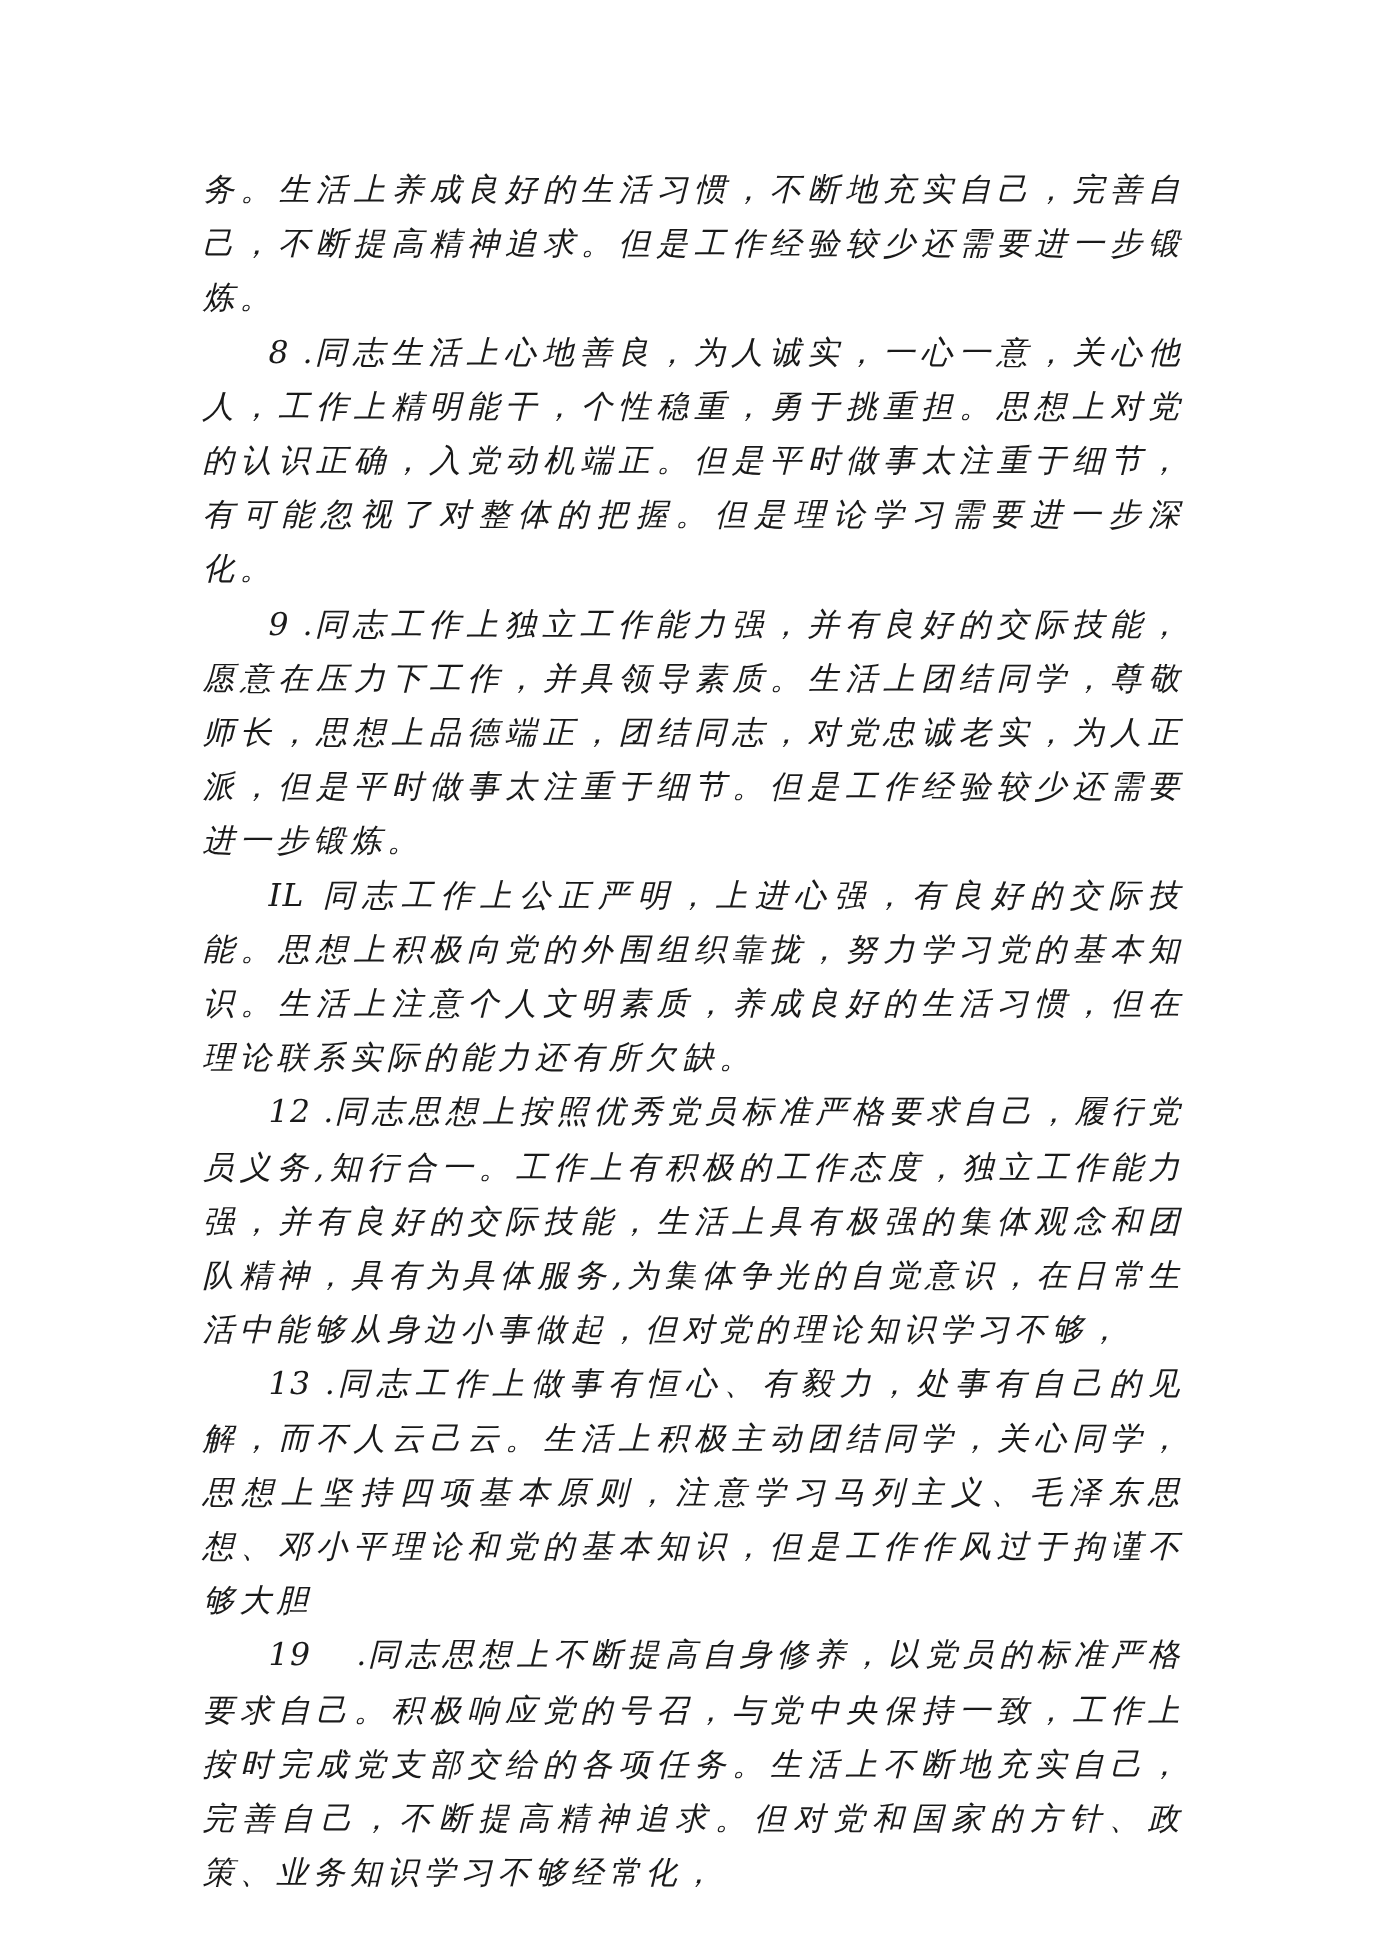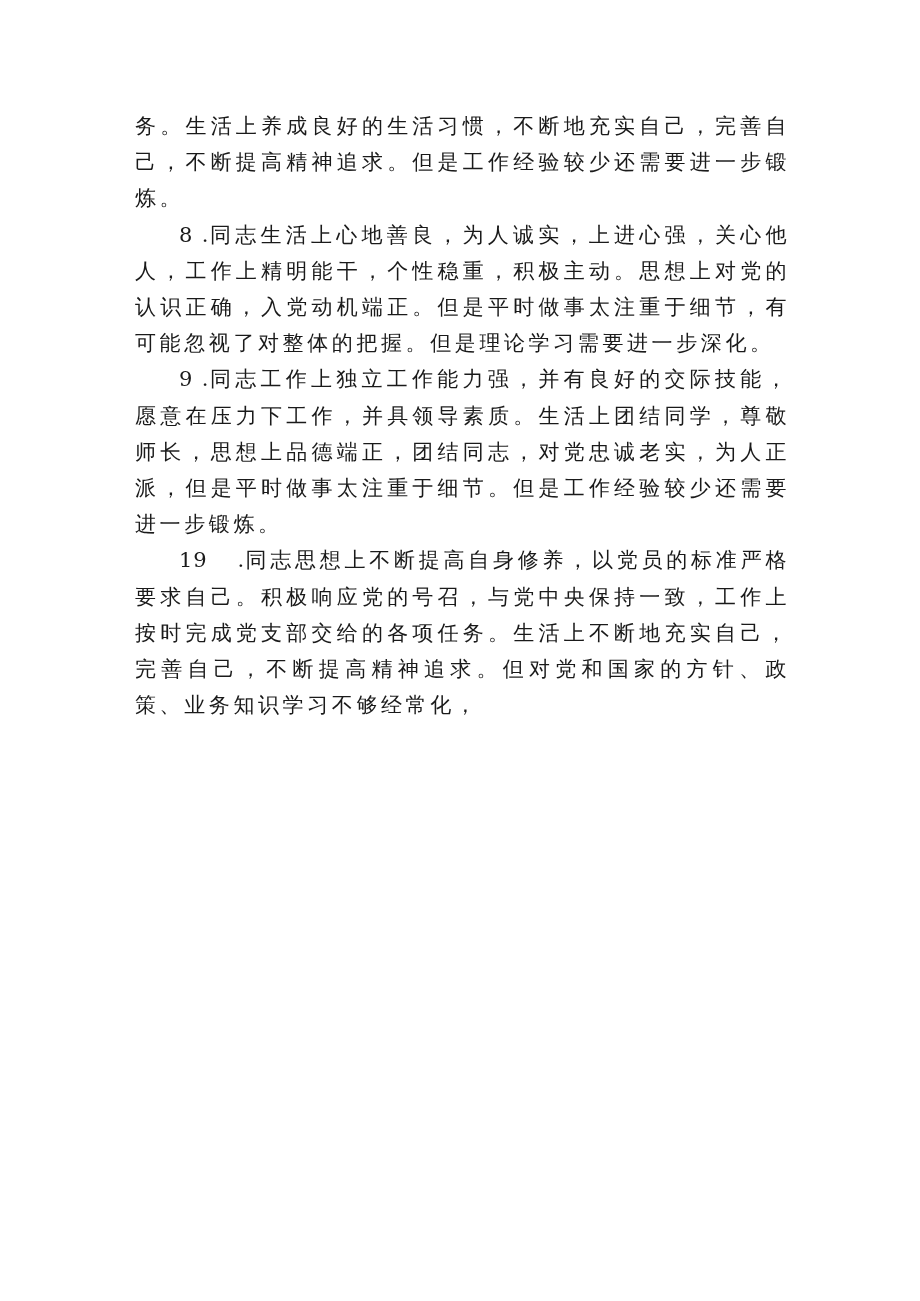--- a/index.html
+++ b/index.html
@@ -10,34 +10,43 @@
     top: 108px;
     width: 655px;
     font-family: "DejaVu Serif", "Liberation Serif", serif;
     font-size: 21px;
     color: #1a1a1a;
     line-height: 36.2px;
     letter-spacing: 3.6px;
     text-align: justify;
     text-justify: inter-character;
   }
-  .para { margin: 0; }
+  .para { margin: 0; font-style: italic; }
   .para.indent { text-indent: 44px; }
   .num { letter-spacing: 1px; }
 </style>
 </head>
 <body>
 
 <div class="page">
   <p class="para">
     <span>务。生活上养成良好的生活习惯，不断地充实自己，完善自己，不断提高精神追求。但是工作经验较少还需要进一步锻炼。</span>
   </p>
   <p class="para indent">
-    <span class="num">8 .</span><span>同志生活上心地善良，为人诚实，上进心强，关心他人，工作上精明能干，个性稳重，积极主动。思想上对党的认识正确，入党动机端正。但是平时做事太注重于细节，有可能忽视了对整体的把握。但是理论学习需要进一步深化。</span>
+    <span class="num">8 .</span><span>同志生活上心地善良，为人诚实，一心一意，关心他人，工作上精明能干，个性稳重，勇于挑重担。思想上对党的认识正确，入党动机端正。但是平时做事太注重于细节，有可能忽视了对整体的把握。但是理论学习需要进一步深化。</span>
   </p>
   <p class="para indent">
     <span class="num">9 .</span><span>同志工作上独立工作能力强，并有良好的交际技能，愿意在压力下工作，并具领导素质。生活上团结同学，尊敬师长，思想上品德端正，团结同志，对党忠诚老实，为人正派，但是平时做事太注重于细节。但是工作经验较少还需要进一步锻炼。</span>
+  </p>
+  <p class="para indent">
+    <span class="num">IL</span> <span>同志工作上公正严明，上进心强，有良好的交际技能。思想上积极向党的外围组织靠拢，努力学习党的基本知识。生活上注意个人文明素质，养成良好的生活习惯，但在理论联系实际的能力还有所欠缺。</span>
+  </p>
+  <p class="para indent">
+    <span class="num">12 .</span><span>同志思想上按照优秀党员标准严格要求自己，履行党员义务,知行合一。工作上有积极的工作态度，独立工作能力强，并有良好的交际技能，生活上具有极强的集体观念和团队精神，具有为具体服务,为集体争光的自觉意识，在日常生活中能够从身边小事做起，但对党的理论知识学习不够，</span>
+  </p>
+  <p class="para indent">
+    <span class="num">13 .</span><span>同志工作上做事有恒心、有毅力，处事有自己的见解，而不人云己云。生活上积极主动团结同学，关心同学，思想上坚持四项基本原则，注意学习马列主义、毛泽东思想、邓小平理论和党的基本知识，但是工作作风过于拘谨不够大胆</span>
   </p>
   <p class="para indent">
     <span class="num">19  .</span><span>同志思想上不断提高自身修养，以党员的标准严格要求自己。积极响应党的号召，与党中央保持一致，工作上按时完成党支部交给的各项任务。生活上不断地充实自己，完善自己，不断提高精神追求。但对党和国家的方针、政策、业务知识学习不够经常化，</span>
   </p>
 
 </div>
 
 </body></html>

